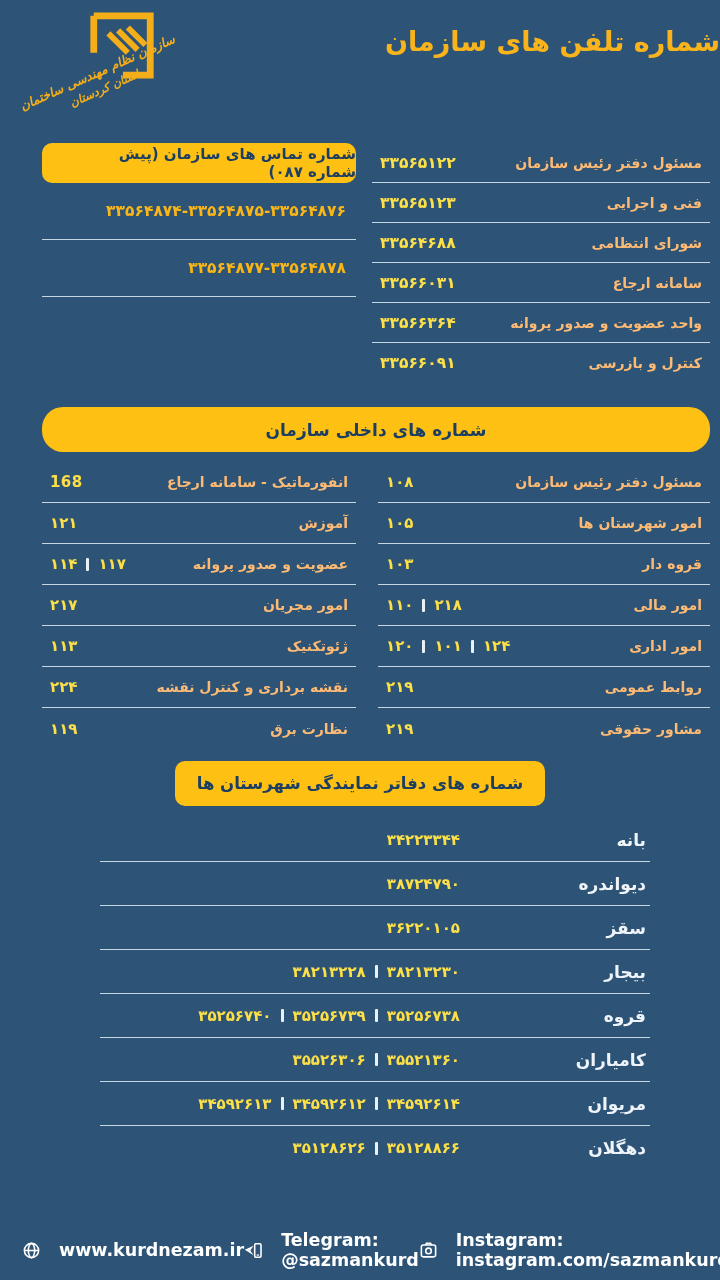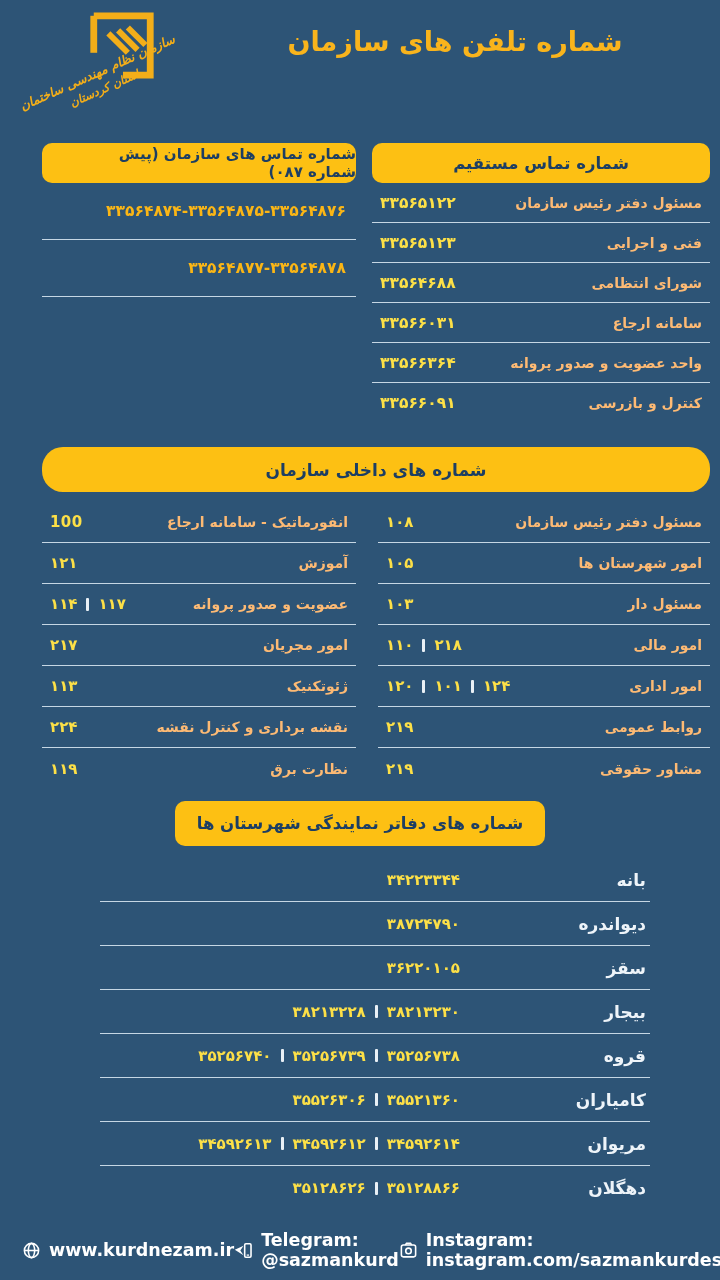--- a/index.html
+++ b/index.html
@@ -10,21 +10,21 @@
     font-weight:bold;
     color:#eef4f9;
     overflow:hidden;
   }
   .page { position:relative; width:720px; height:1280px; direction:rtl; }
 
   
   .header { position:relative; height:132px; }
   .title {
     position:absolute; top:26px; left:190px; right:0;
-    text-align:center; font-size:27px; color:#f9b41c; letter-spacing:0.5px;
+    text-align:right; font-size:27px; color:#f9b41c; letter-spacing:0.5px;
   }
   .logo { position:absolute; left:16px; top:4px; width:170px; height:126px; direction:ltr; }
   .logo-mark { position:absolute; top:4px; left:70px; width:72px; height:74px; }
   .logo-script {
     position:absolute; top:58px; left:-10px; width:190px;
     transform:rotate(-24deg); transform-origin:center;
     color:#f3ae19; font-style:italic; font-size:12.5px; line-height:1.55;
     text-align:center; direction:rtl;
   }
   .logo-script .l2 { font-size:11.5px; }
@@ -81,21 +81,21 @@
   .clabel { width:190px; font-size:17px; padding-right:4px; }
   .cnums { flex:1; display:flex; justify-content:flex-start; align-items:center; color:#fbb615; font-size:15px; letter-spacing:0.4px; }
 
   
   .footer {
     position:absolute; bottom:10px; left:0; right:0;
     display:flex; direction:ltr; justify-content:space-between; align-items:center;
     padding:0 14px 0 22px;
     color:#ffffff; font-size:17.5px;
   }
-  .footer-item { display:flex; align-items:center; gap:8px; color:#ffffff; text-decoration:none; }
+  .footer-item { display:flex; align-items:center; gap:18px; color:#ffffff; text-decoration:none; }
   .footer-item svg { flex:0 0 auto; }
 </style>
 </head>
 <body>
 
 <div class="page">
 
   <div class="header">
     <div class="logo">
       <svg class="logo-mark" viewBox="0 0 72 76" fill="none">
@@ -109,21 +109,20 @@
         <div class="l1">سازمان نظام مهندسی ساختمان</div>
         <div class="l2">استان کردستان</div>
       </div>
     </div>
     <h1 class="title">شماره تلفن های سازمان</h1>
   </div>
 
   <div class="top-cols">
 
     <div class="col-direct">
-      <div class="pill">شماره تماس مستقیم</div>
       <div class="row">
         <span class="label">مسئول دفتر رئیس سازمان</span>
         <span class="nums">
             <span class="num">۳۳۵۶۵۱۲۲</span>
           </span>
       </div>
       <div class="row">
         <span class="label">فنی و اجرایی</span>
         <span class="nums">
             <span class="num">۳۳۵۶۵۱۲۳</span>
@@ -177,21 +176,21 @@
               <span class="num">۱۰۸</span>
             </span>
         </div>
         <div class="row">
           <span class="label">امور شهرستان ها</span>
           <span class="nums">
               <span class="num">۱۰۵</span>
             </span>
         </div>
         <div class="row">
-          <span class="label">مسئول دار</span>
+          <span class="label">قروه دار</span>
           <span class="nums">
               <span class="num">۱۰۳</span>
             </span>
         </div>
         <div class="row">
           <span class="label">امور مالی</span>
           <span class="nums">
               <span class="num">۲۱۸</span>
               <span class="vbar"></span>
               <span class="num">۱۱۰</span>
@@ -218,21 +217,21 @@
           <span class="nums">
               <span class="num">۲۱۹</span>
             </span>
         </div>
       </div>
 
       <div class="int-col-left">
         <div class="row">
           <span class="label">انفورماتیک - سامانه ارجاع</span>
           <span class="nums">
-              <span class="num">100</span>
+              <span class="num">168</span>
             </span>
         </div>
         <div class="row">
           <span class="label">آموزش</span>
           <span class="nums">
               <span class="num">۱۲۱</span>
             </span>
         </div>
         <div class="row">
           <span class="label">عضویت و صدور پروانه</span>

